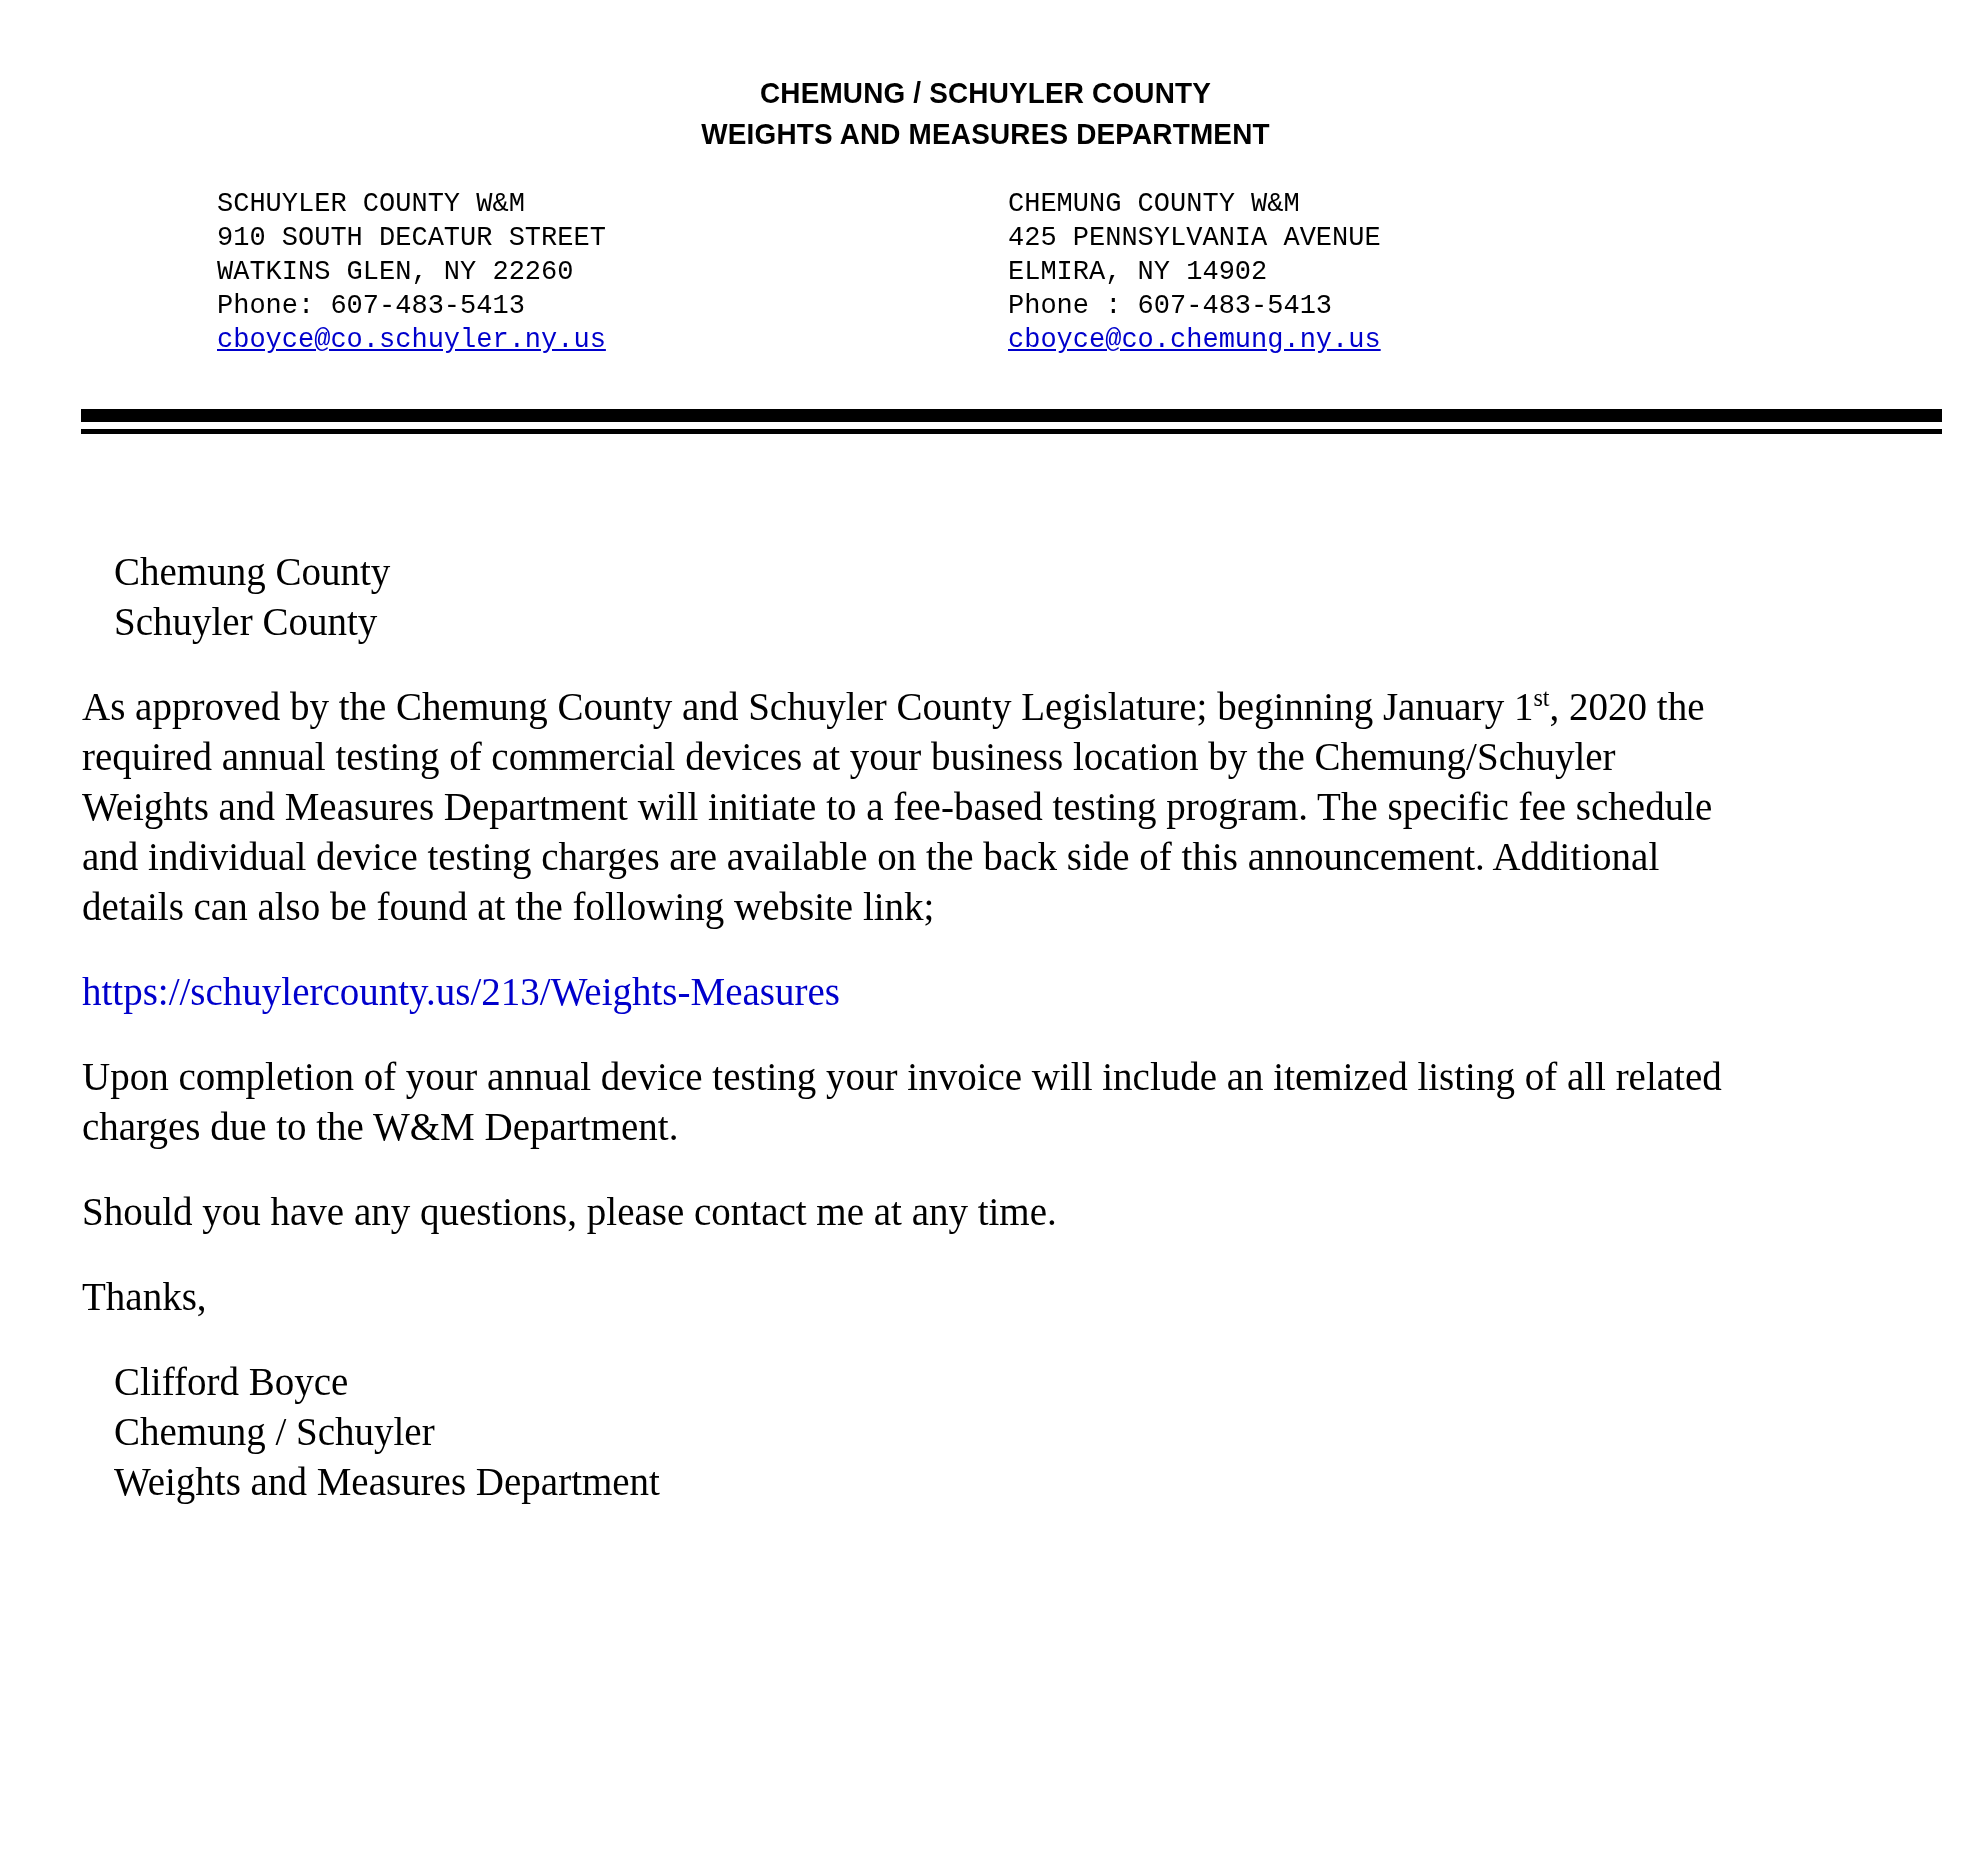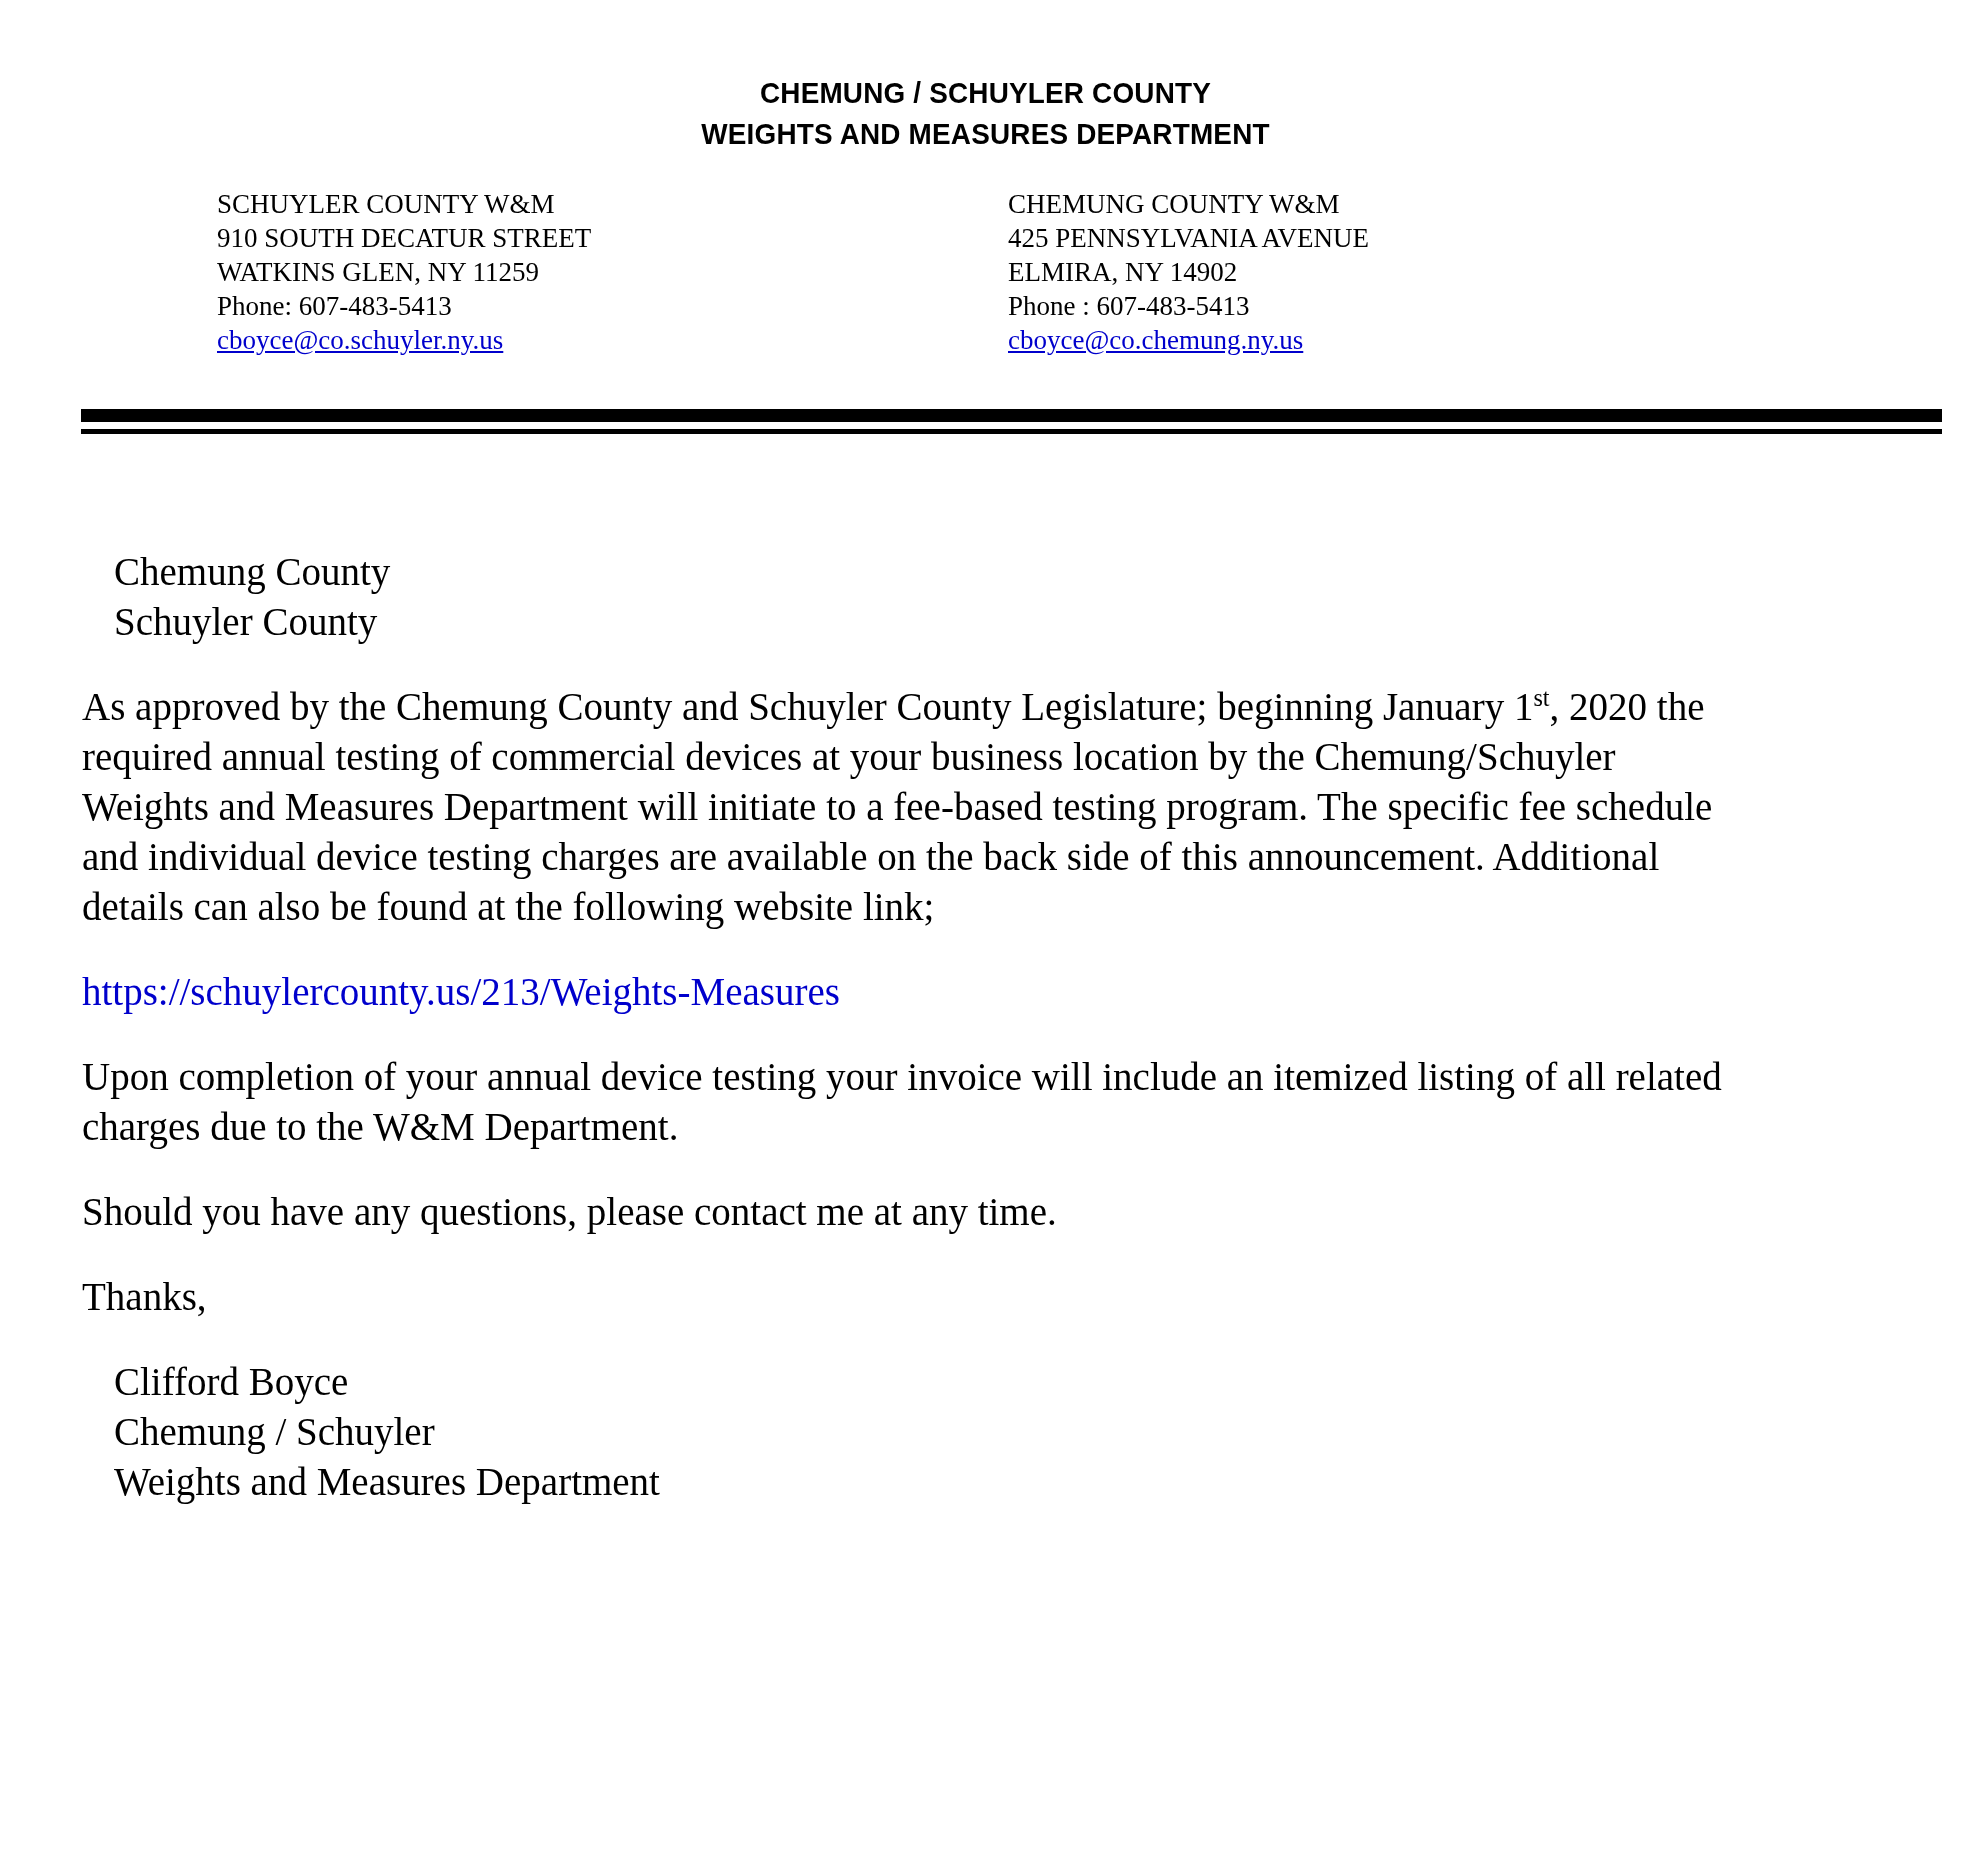--- a/index.html
+++ b/index.html
@@ -46,21 +46,21 @@
   .addresses {
     position: absolute;
     left: 0;
     top: 187px;
     width: 1971px;
     height: 168px;
   }
   .addr-block {
     position: absolute;
     top: 0;
-    font-family: Liberation Serif, serif;
+    font-family: Liberation Mono, monospace;
     font-size: 27px;
     line-height: 34px;
     font-weight: normal;
     white-space: nowrap;
   }
   .addr-left  { left: 217px; }
   .addr-right { left: 1008px; }
   .addr-block .addr-row { display: block; }
   .addr-block .email-link {
     color: #0000cc;
@@ -121,21 +121,21 @@
   <div class="letterhead">
     <div class="letterhead-line">CHEMUNG / SCHUYLER COUNTY</div>
     <div class="letterhead-line">WEIGHTS AND MEASURES DEPARTMENT</div>
   </div>
 
   <div class="addresses">
 
     <div class="addr-block addr-left">
       <span class="addr-row">SCHUYLER COUNTY W&amp;M</span>
       <span class="addr-row">910 SOUTH DECATUR STREET</span>
-      <span class="addr-row">WATKINS GLEN, NY  11259</span>
+      <span class="addr-row">WATKINS GLEN, NY  22260</span>
       <span class="addr-row">Phone:   607-483-5413</span>
       <span class="addr-row email-link">cboyce@co.schuyler.ny.us</span>
     </div>
 
     <div class="addr-block addr-right">
       <span class="addr-row">CHEMUNG COUNTY W&amp;M</span>
       <span class="addr-row">425 PENNSYLVANIA AVENUE</span>
       <span class="addr-row">ELMIRA, NY 14902</span>
       <span class="addr-row">Phone :   607-483-5413</span>
       <span class="addr-row email-link">cboyce@co.chemung.ny.us</span>

